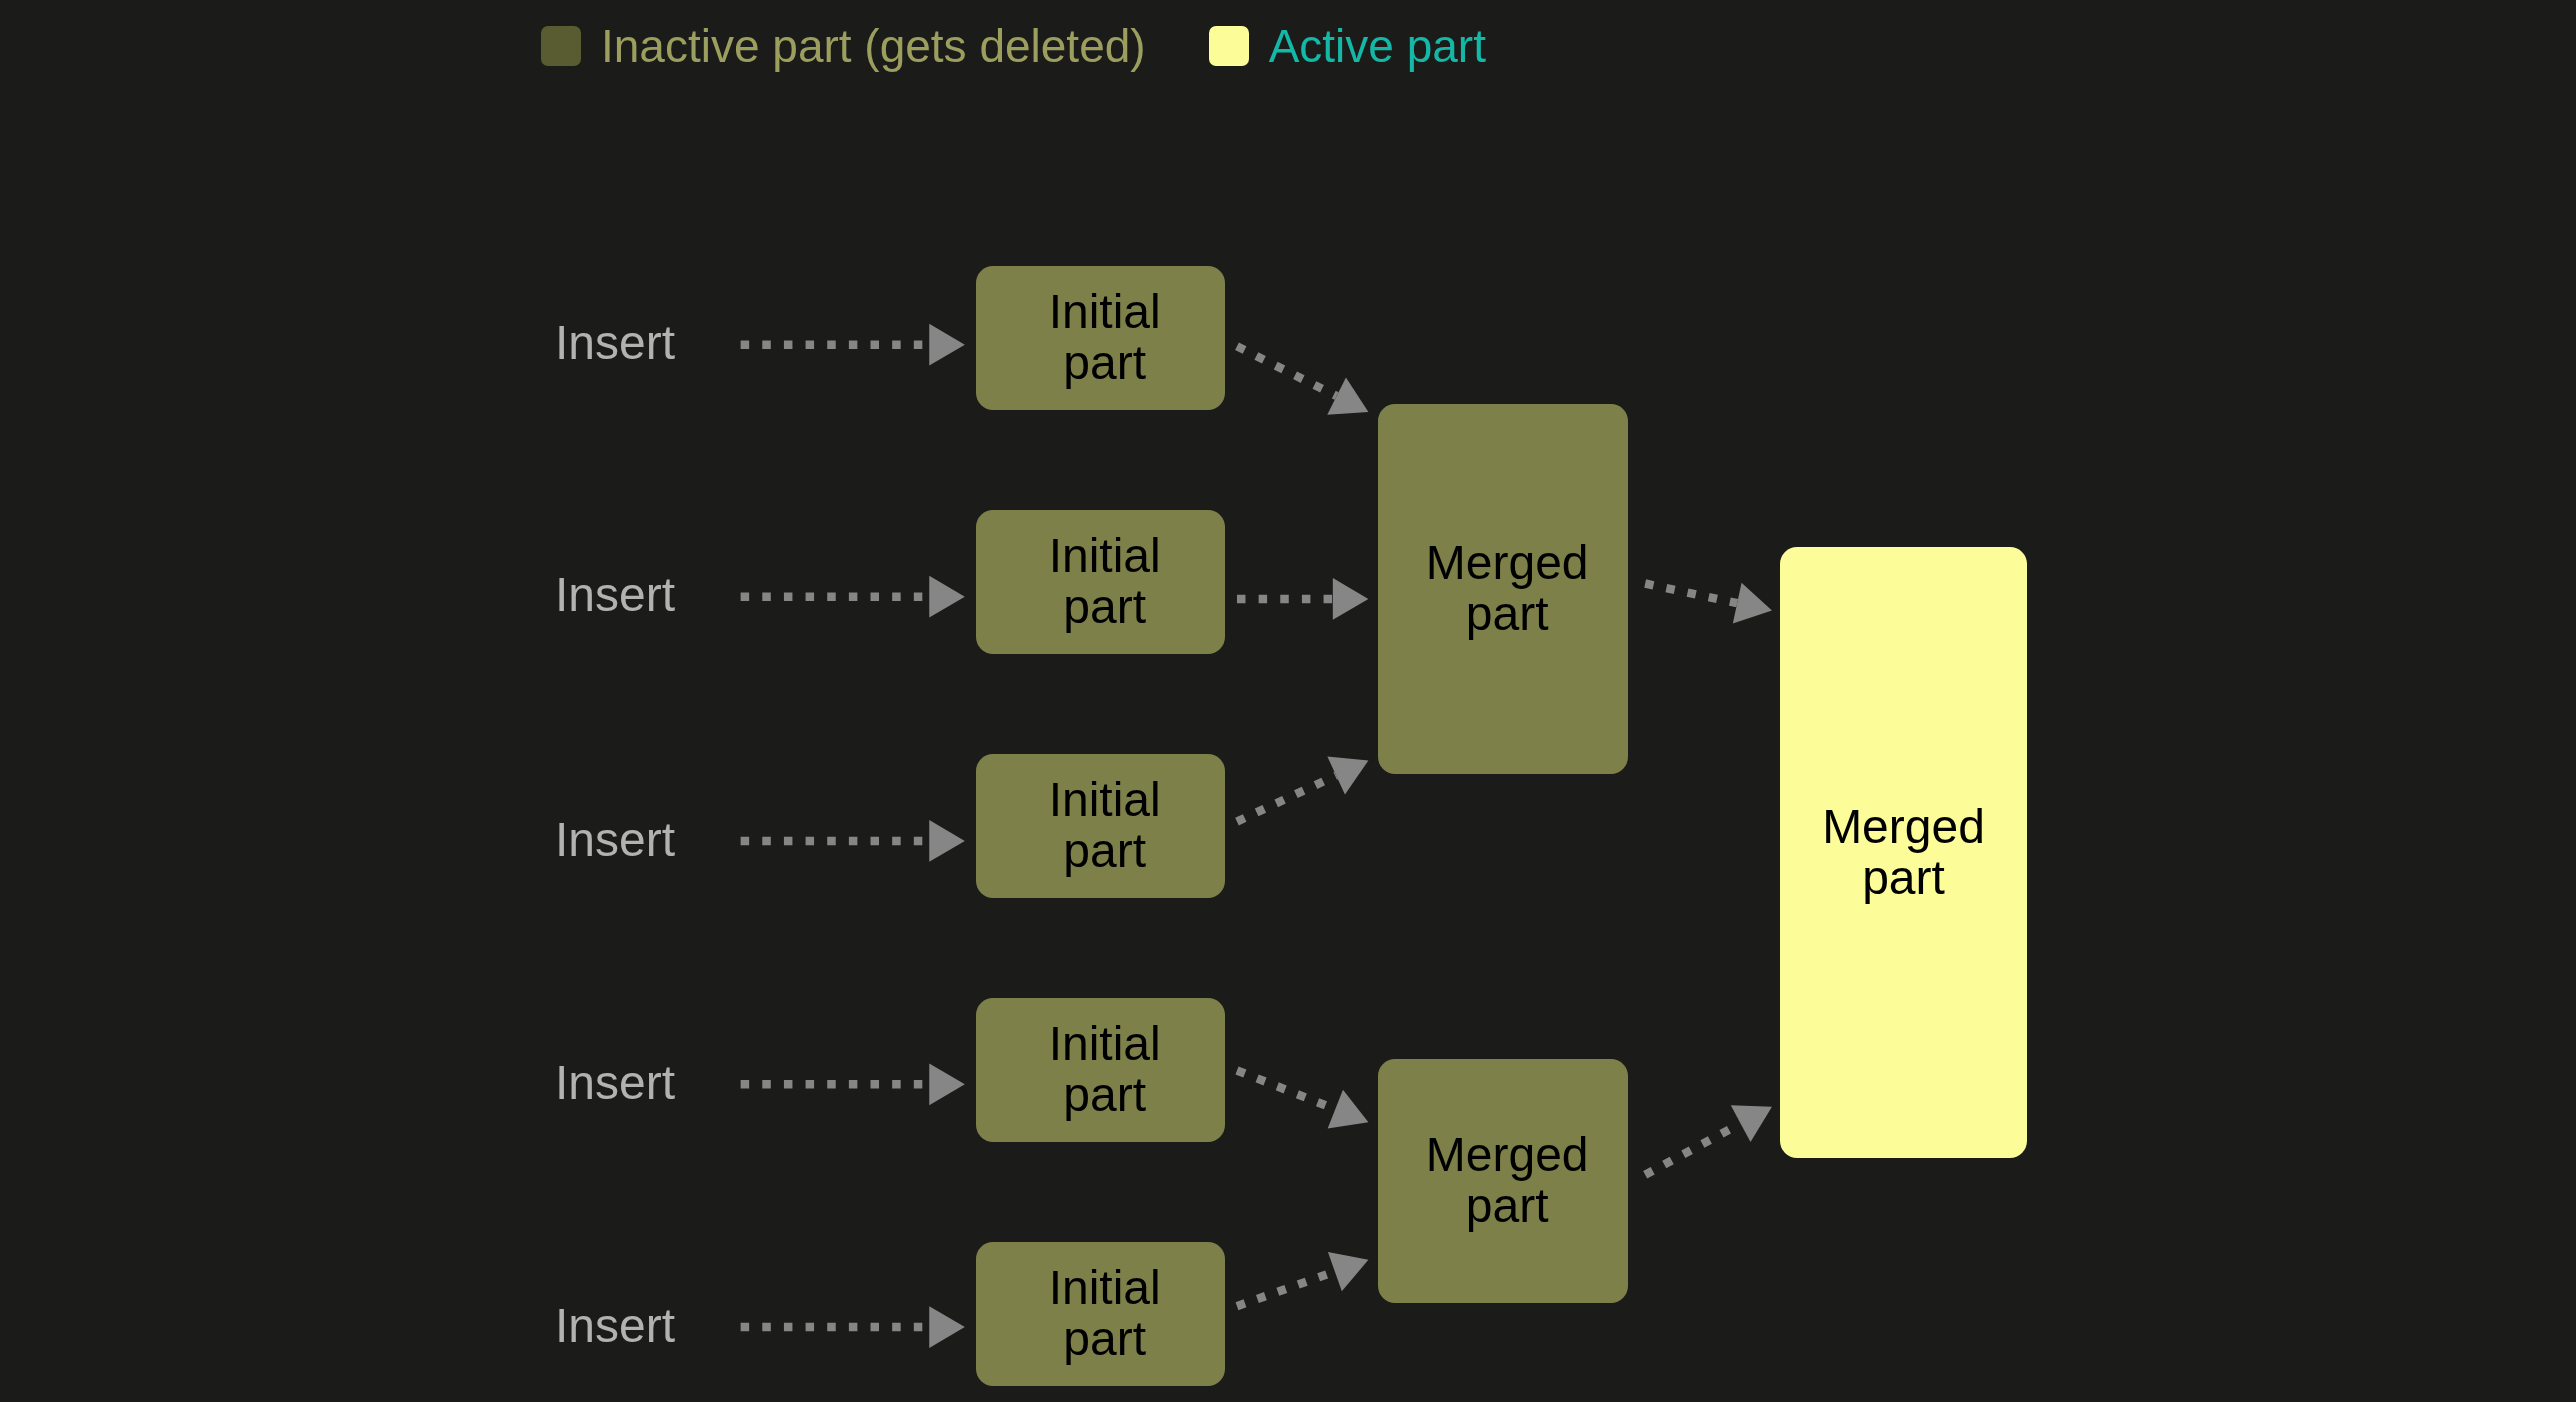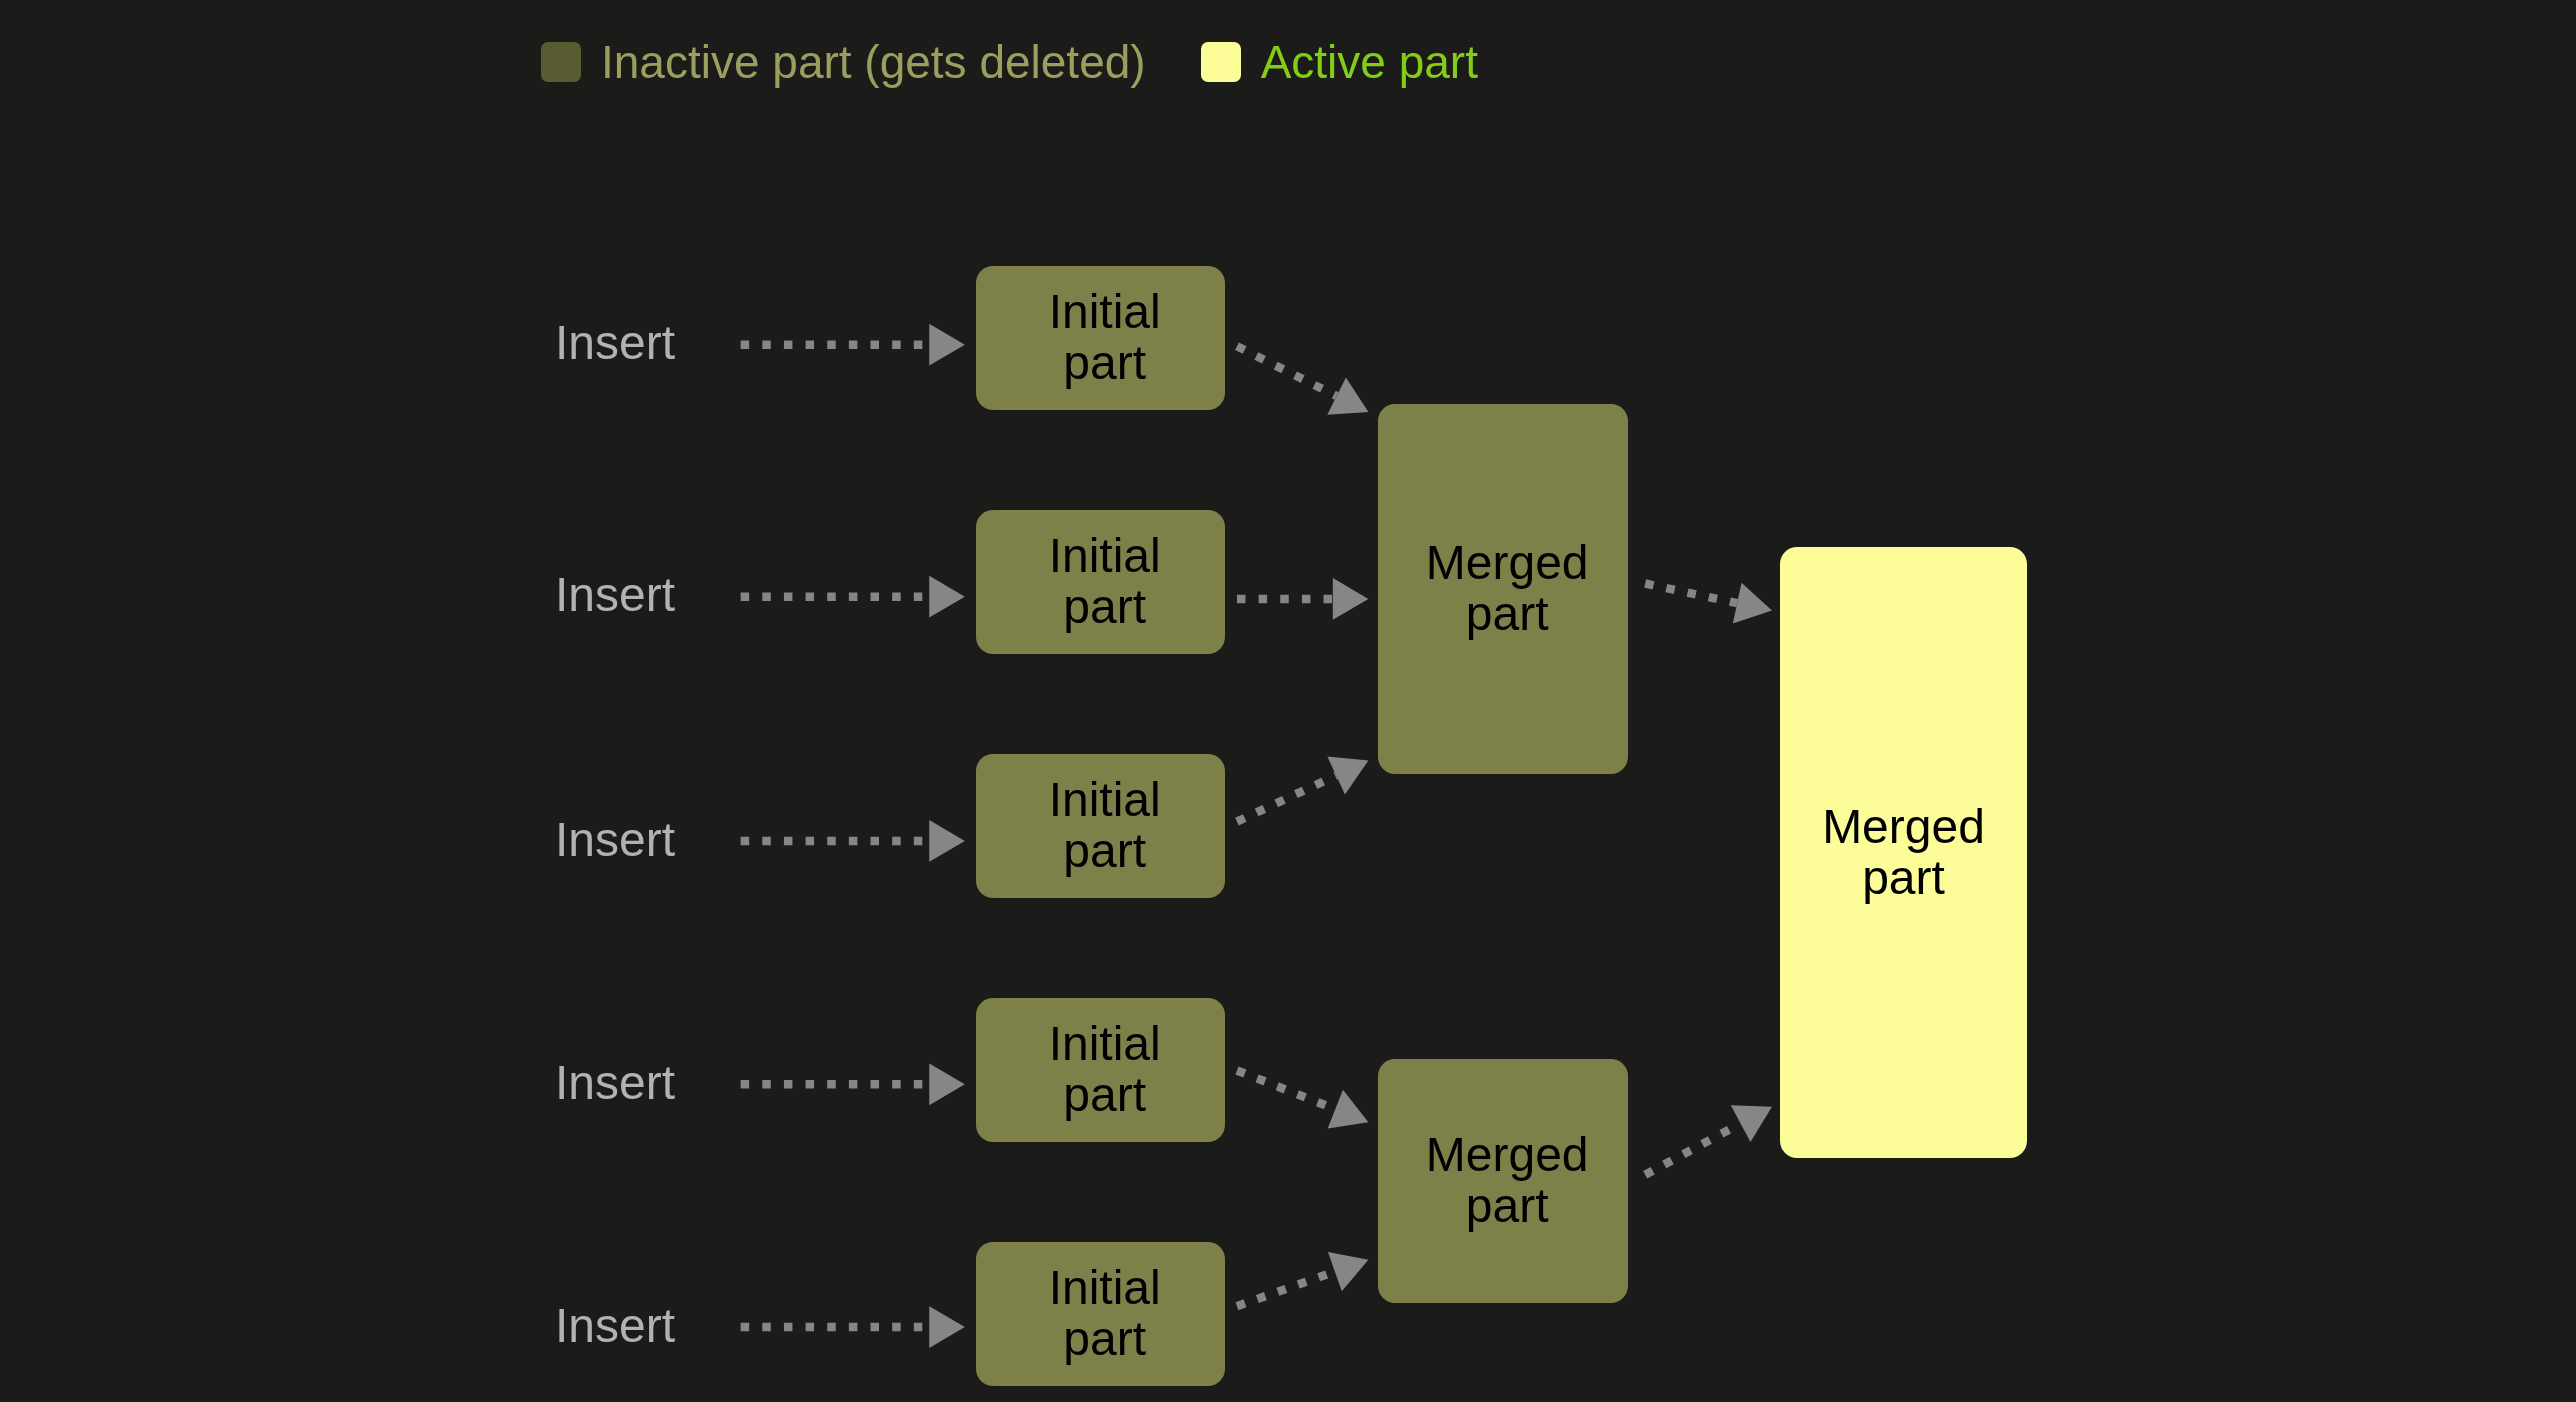--- a/index.html
+++ b/index.html
@@ -19,22 +19,22 @@
     overflow: hidden;
   }
 
   
   #legend {
     position: absolute;
     left: 541px;
     top: 23px;
     height: 77px;
     display: flex;
-    align-items: center;
-    gap: 4px;
+    align-items: flex-start;
+    gap: 12px;
   }
   .legend-item {
     display: flex;
     align-items: center;
   }
   .legend-item + .legend-item { margin-left: 51px; }
   .legend-swatch {
     width: 40px;
     height: 40px;
     border-radius: 7px;
@@ -89,21 +89,21 @@
 
 <div id="stage" style="width: 2576px; height: 1402px; background: rgb(27, 27, 26);">
 
   <div id="legend">
     <div class="legend-item legend-inactive">
       <span class="legend-swatch" style="background: rgb(89, 91, 48);"></span>
       <span class="legend-label" style="color: rgb(156, 158, 94);">Inactive part (gets deleted)</span>
     </div>
     <div class="legend-item legend-active">
       <span class="legend-swatch" style="background: rgb(252, 252, 153);"></span>
-      <span class="legend-label" style="color: #84cc16;">Active part</span>
+      <span class="legend-label" style="color: #14b8a6;">Active part</span>
     </div>
   </div>
 
   <svg id="arrows" viewBox="0 0 3332 1814" preserveAspectRatio="none" aria-hidden="true">
     <defs>
       <marker id="arrowhead" markerWidth="7" markerHeight="7" refX="1.2" refY="3.2" orient="auto" markerUnits="strokeWidth">
         <path d="M0,0 L6.4,3.2 L0,6.4 z" fill="#868686"></path>
       </marker>
     </defs>
     <g id="edge-group">

